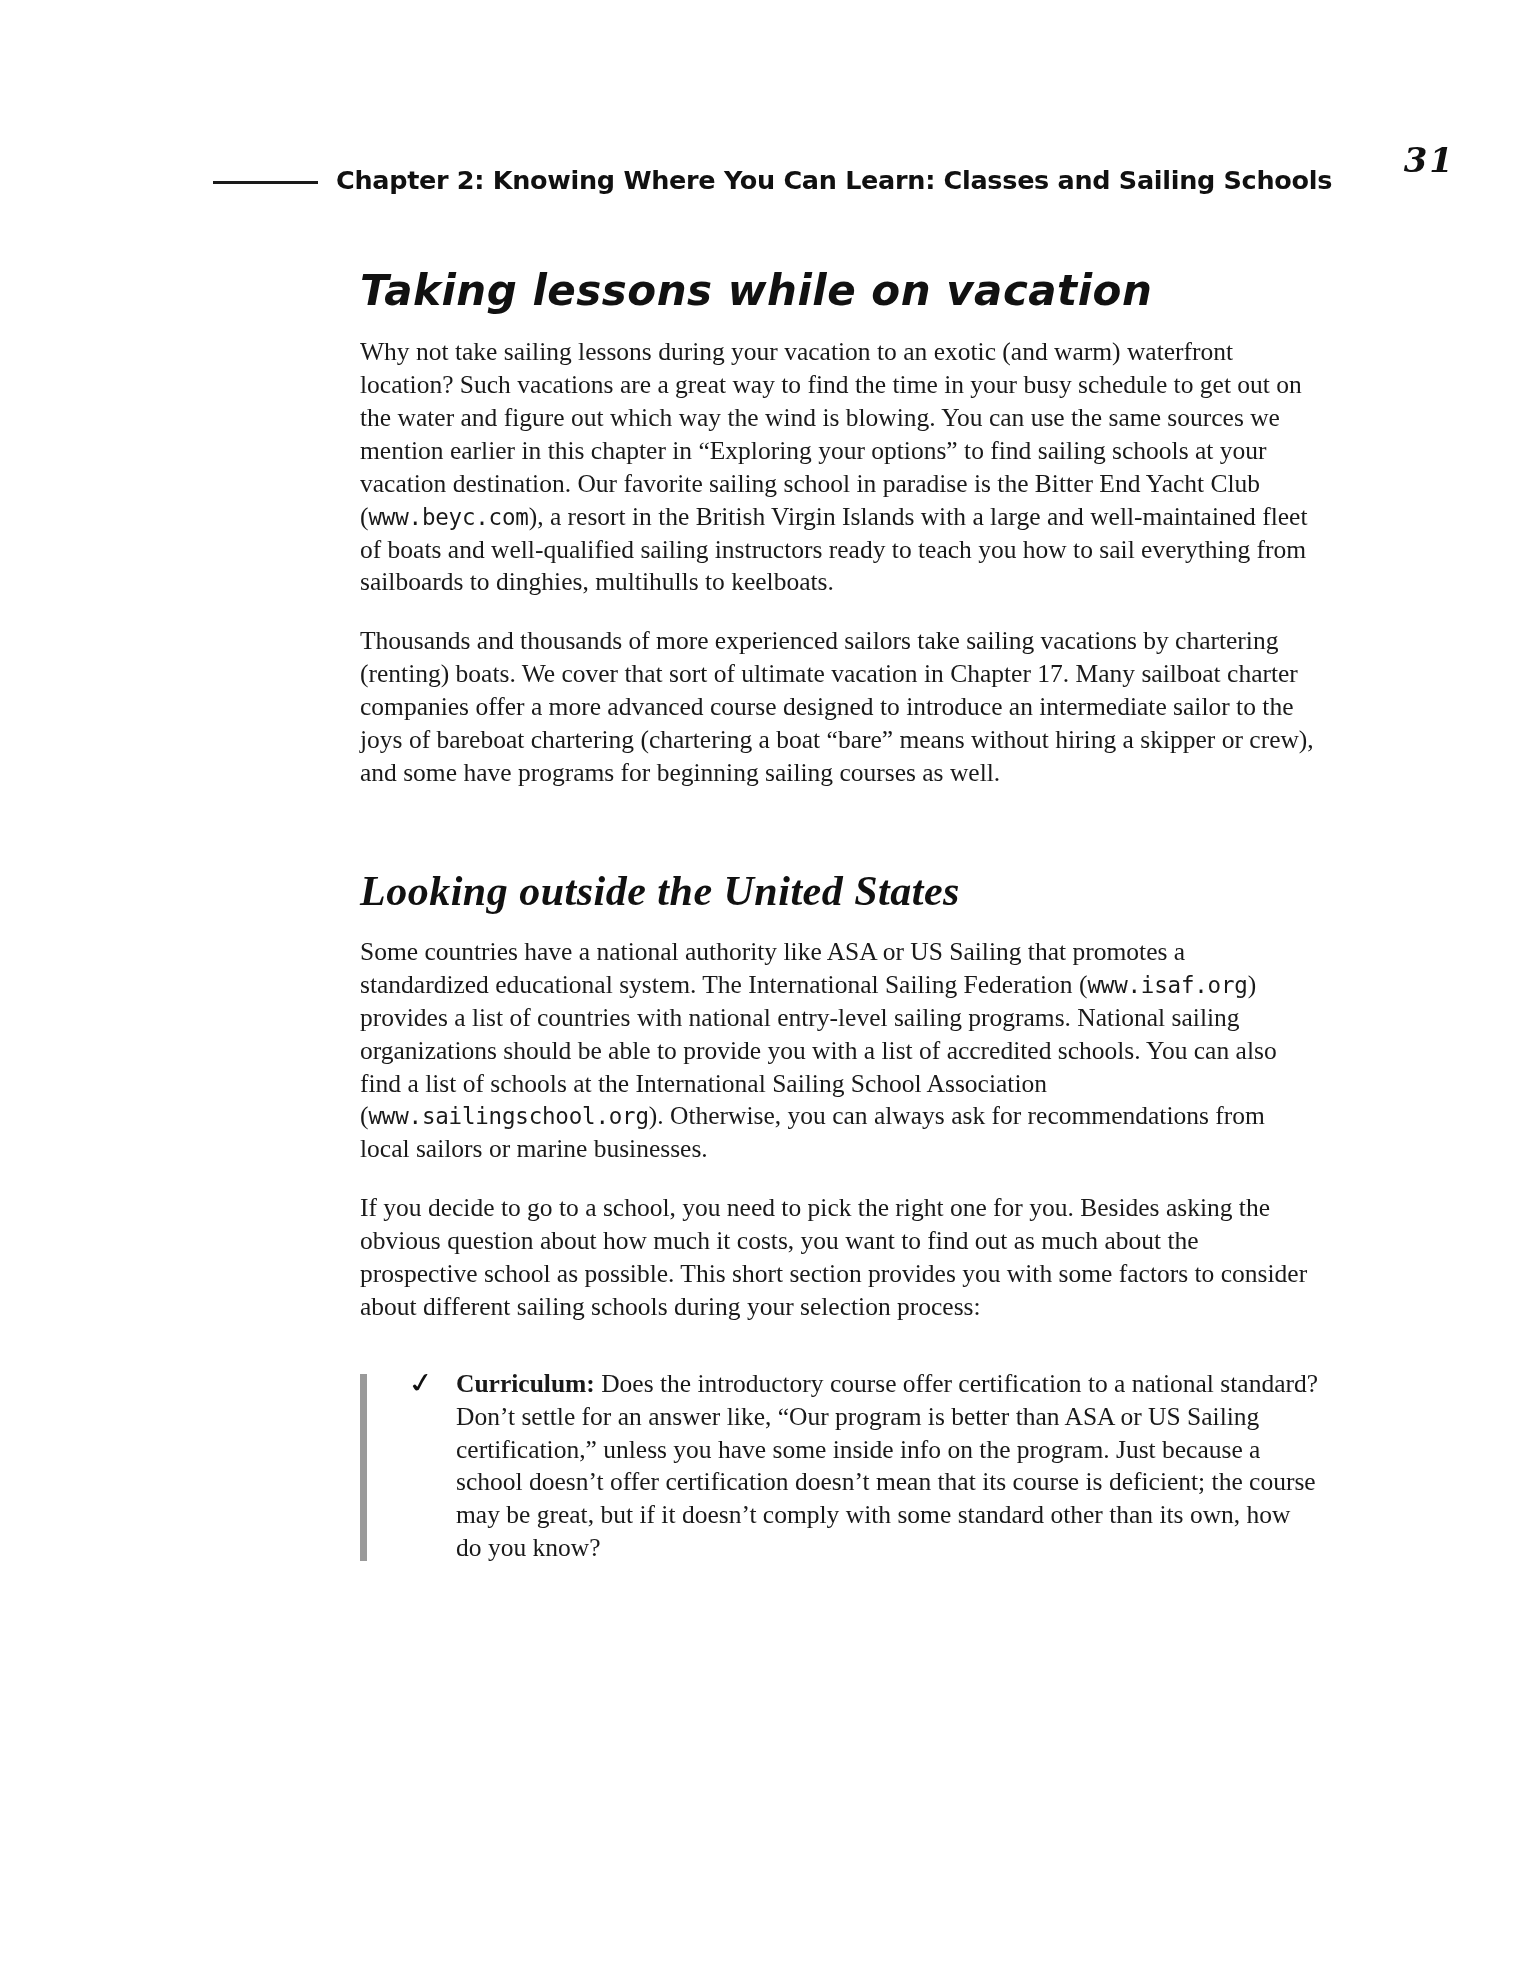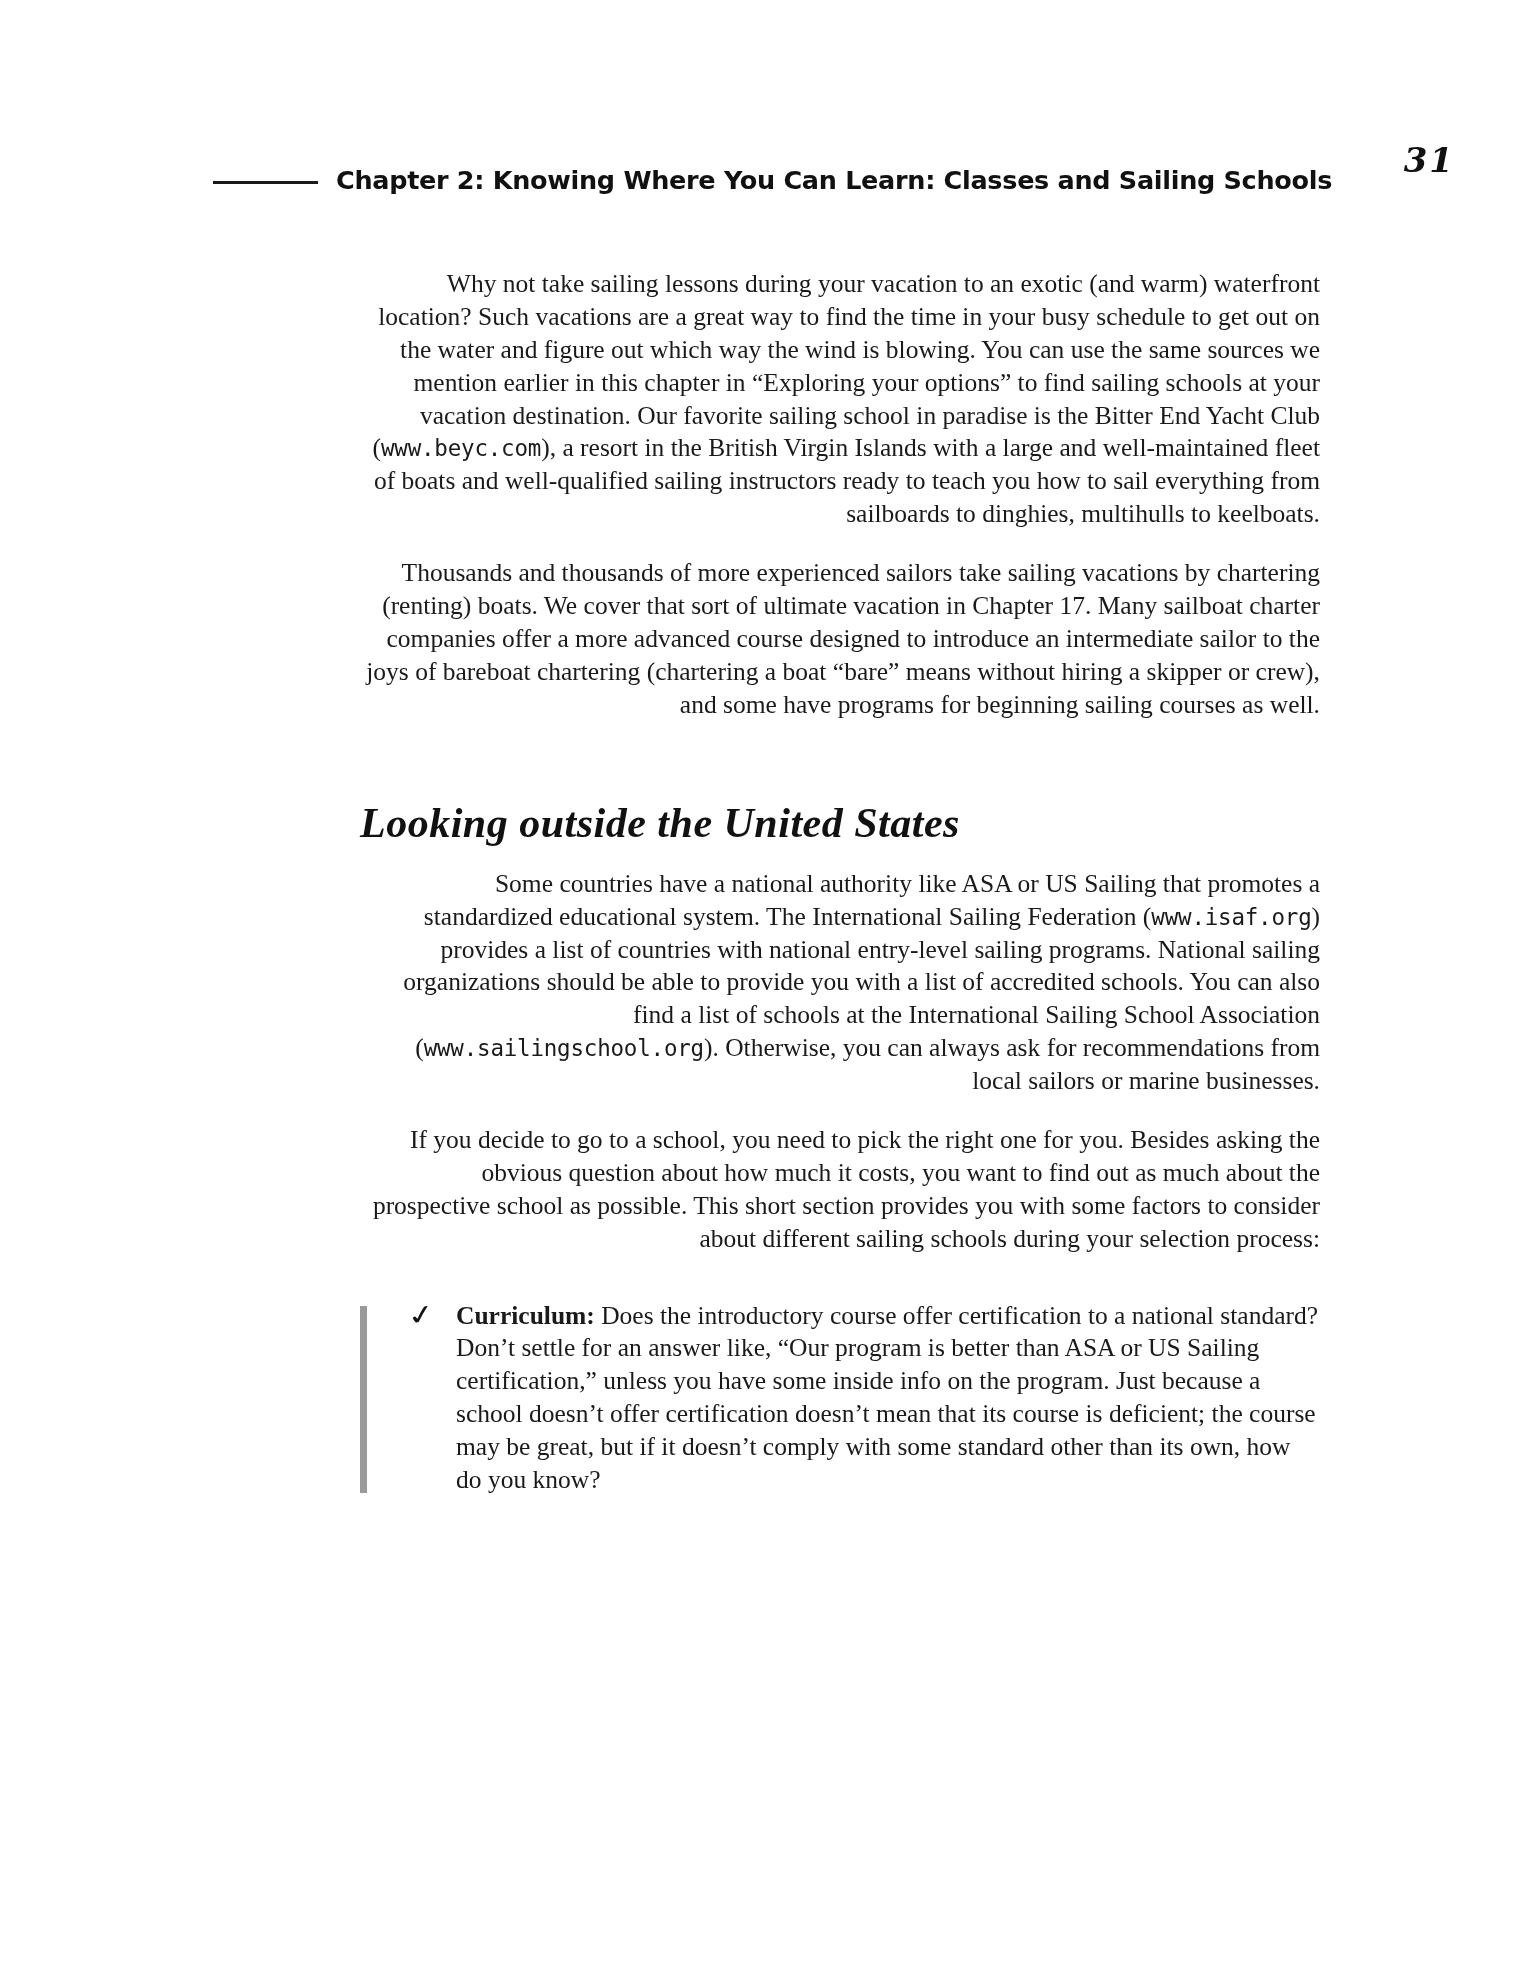--- a/index.html
+++ b/index.html
@@ -77,21 +77,21 @@
     color: #111;
     line-height: 1.1;
   }
   h2.head.second { margin-top: 78px; font-family: Liberation Serif, serif; }
   h2.head.third  { margin-top: 82px; }
 
   p.body {
     font-size: 25.5px;
     line-height: 1.29;
     margin: 0 0 26px 0;
-    text-align: right;
+    text-align: left;
     color: #1a1a1a;
   }
   p.body.tight { margin-bottom: 12px; }
 
   .mono {
     font-family: "DejaVu Sans Mono", monospace;
     font-size: 22.5px;
     letter-spacing: -0.2px;
   }
 
@@ -135,20 +135,21 @@
 
   <div class="running-head">
     <div class="rh-rule"></div>
     <div class="rh-title">Chapter 2: Knowing Where You Can Learn: Classes and Sailing Schools</div>
   </div>
 
   <div class="folio">31</div>
 
   <div class="column">
 
+    <h2 class="head">Taking lessons while on vacation</h2>
     <p class="body"><span>Why not take sailing lessons during your vacation to an exotic (and warm) waterfront location? Such vacations are a great way to find the time in your busy schedule to get out on the water and figure out which way the wind is blowing. You can use the same sources we mention earlier in this chapter in “Exploring your options” to find sailing schools at your vacation destination. Our favorite sailing school in paradise is the Bitter End Yacht Club (</span><span class="mono">www.beyc.com</span><span>), a resort in the British Virgin Islands with a large and well-maintained fleet of boats and well-qualified sailing instructors ready to teach you how to sail everything from sailboards to dinghies, multihulls to keelboats.</span></p>
     <p class="body"><span>Thousands and thousands of more experienced sailors take sailing vacations by chartering (renting) boats. We cover that sort of ultimate vacation in Chapter 17. Many sailboat charter companies offer a more advanced course designed to introduce an intermediate sailor to the joys of bareboat chartering (chartering a boat “bare” means without hiring a skipper or crew), and some have programs for beginning sailing courses as well.</span></p>
 
     <h2 class="head second">Looking outside the United States</h2>
     <p class="body"><span>Some countries have a national authority like ASA or US Sailing that promotes a standardized educational system. The International Sailing Federation (</span><span class="mono">www.isaf.org</span><span>) provides a list of countries with national entry-level sailing programs. National sailing organizations should be able to provide you with a list of accredited schools. You can also find a list of schools at the International Sailing School Association (</span><span class="mono">www.sailingschool.org</span><span>). Otherwise, you can always ask for recommendations from local sailors or marine businesses.</span></p>
 
     <p class="body tight"><span>If you decide to go to a school, you need to pick the right one for you. Besides asking the obvious question about how much it costs, you want to find out as much about the prospective school as possible. This short section provides you with some factors to consider about different sailing schools during your selection process:</span></p>
 
     <div class="bullet-block">
       <div class="bullet-rule"></div>

